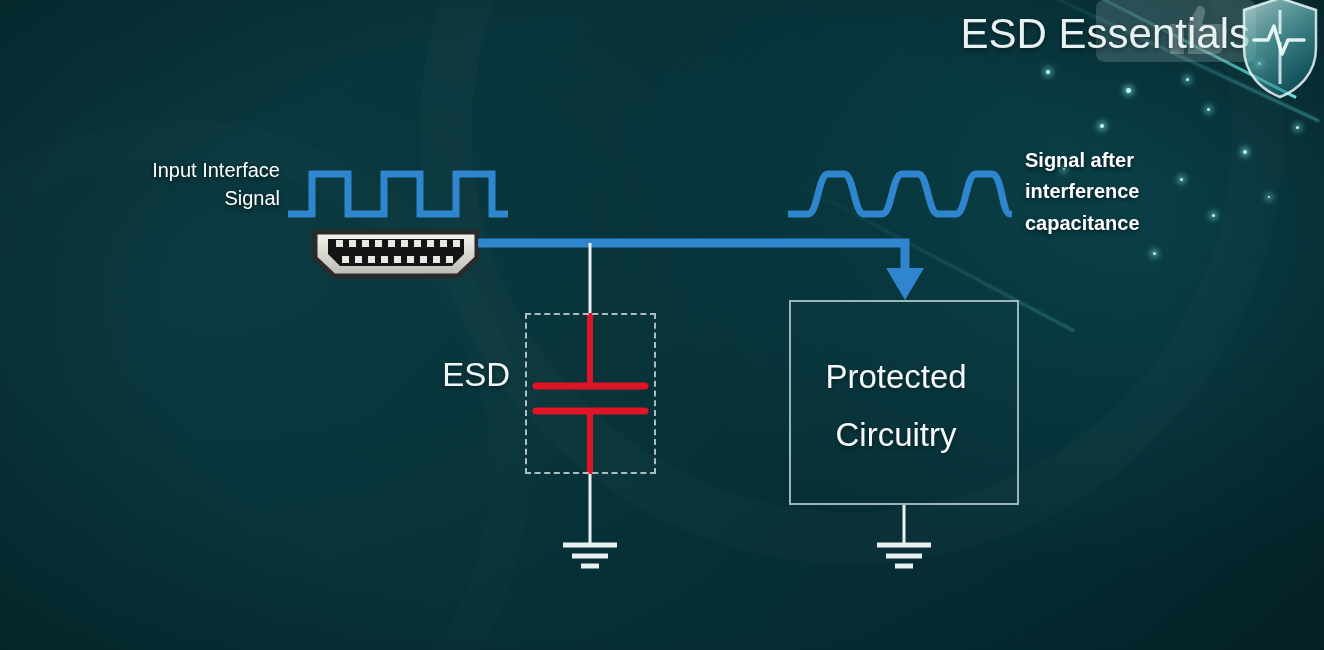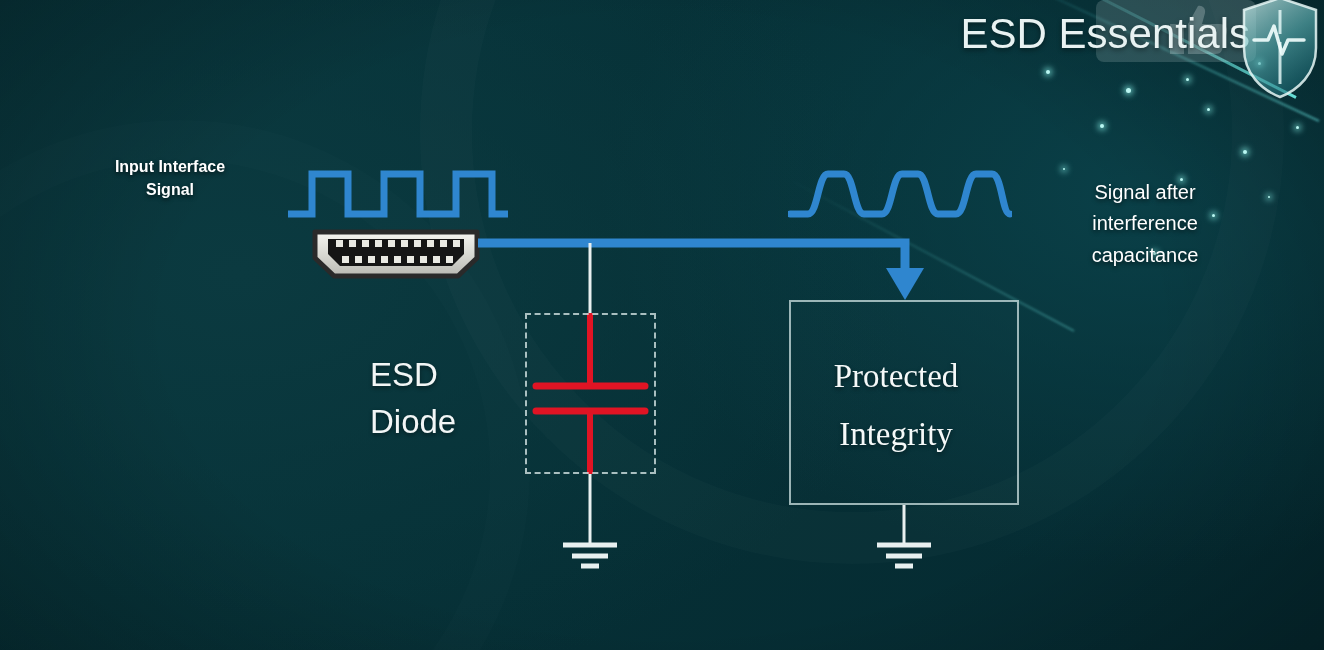--- a/index.html
+++ b/index.html
@@ -115,59 +115,57 @@
     right: 2px; top: -4px;
     width: 84px; height: 104px;
     pointer-events: none;
   }
 
   
   .lbl-input {
     position: absolute;
     left: 60px; top: 156px;
     width: 220px;
-    text-align: center;
-    font-size: 16px;
-    font-weight: bold;
+    text-align: right;
+    font-size: 20px;
+    font-weight: normal;
     color: #ffffff;
     line-height: 1.42;
     text-shadow: 0 2px 4px rgba(0,0,0,0.6);
   }
   .lbl-output {
     position: absolute;
     left: 1025px; top: 145px;
     width: 240px;
-    text-align: center;
+    text-align: left;
     font-size: 20px;
-    font-weight: normal;
+    font-weight: bold;
     color: #ffffff;
     line-height: 1.57;
     text-shadow: 0 2px 4px rgba(0,0,0,0.6);
-    margin-top: 32px;
   }
   .lbl-esd {
     position: absolute;
     left: 370px; top: 352px;
     width: 140px;
-    text-align: left;
+    text-align: right;
     font-size: 33px;
     color: #f2f6f6;
     line-height: 1.42;
     text-shadow: 0 2px 4px rgba(0,0,0,0.45);
   }
   .box-text {
     position: absolute;
     left: 790px; top: 348px;
     width: 212px;
     text-align: center;
     font-size: 33px;
     color: #f5f9f9;
     line-height: 1.75;
     text-shadow: 0 2px 4px rgba(0,0,0,0.45);
-    font-family: Liberation Serif, serif;
   }
 
   
   .wave { position: absolute; }
   .wave.left  { left: 286px; top: 166px; }
   .wave.right { left: 788px; top: 166px; }
 
   
   .connector { position: absolute; left: 308px; top: 228px; }
 
@@ -319,22 +317,21 @@
       <path d="M877 545 H931" stroke="#e8f0f0" stroke-width="5" stroke-linecap="butt"></path>
       <path d="M886 556 H922" stroke="#e8f0f0" stroke-width="5" stroke-linecap="butt"></path>
       <path d="M895 566 H913" stroke="#e8f0f0" stroke-width="5" stroke-linecap="butt"></path>
     </g>
   </svg>
 
   <div class="esd-box"></div>
 
   <div class="lbl-esd">
     <div>ESD</div>
-    <div>Diode</div>
   </div>
 
   <div class="prot-box"></div>
   <div class="box-text">
     <div>Protected</div>
-    <div>Integrity</div>
+    <div>Circuitry</div>
   </div>
 
 </div>
 
 </body></html>

